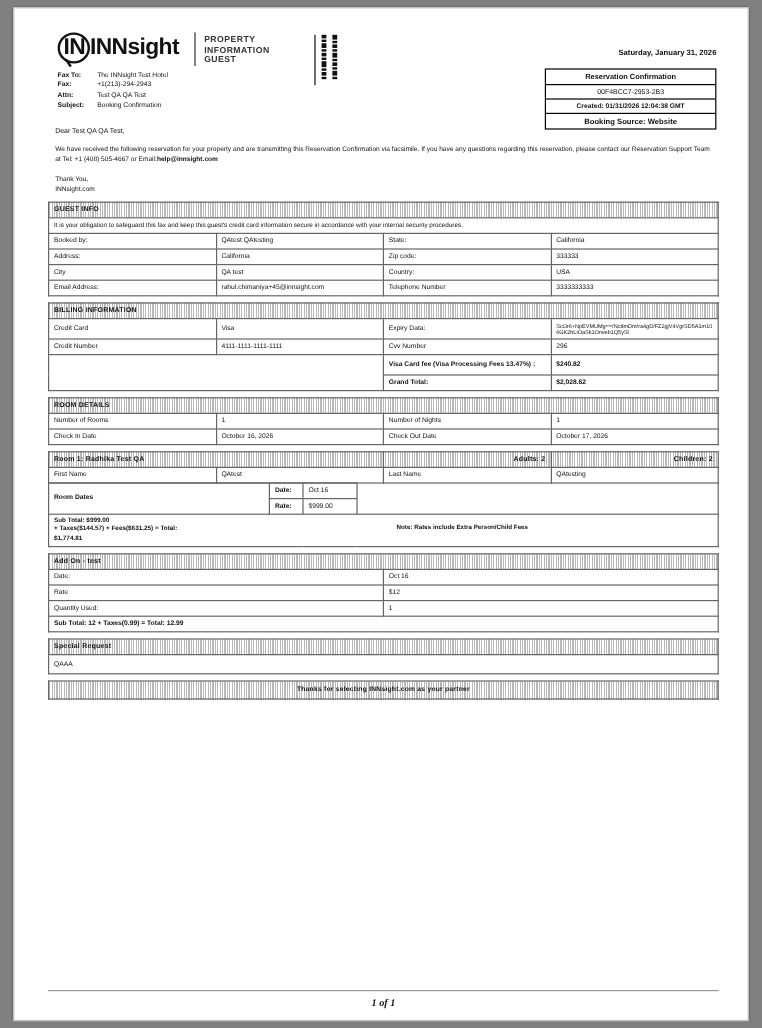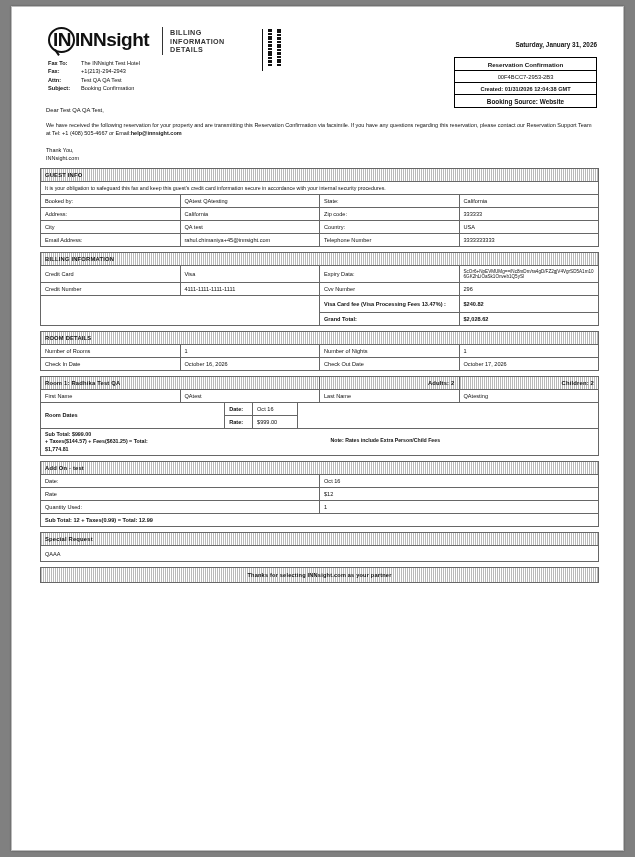--- a/index.html
+++ b/index.html
@@ -100,23 +100,23 @@
 <div class="page">
   <div class="sheet">
 
     <div class="hdr">
 
       <div class="logo-block">
         <div class="logo-mark">
           <span class="ring">IN</span><span>INNsight</span>
         </div>
         <div class="logo-tag">
-          <div>BILLING</div>
+          <div>PROPERTY</div>
           <div>INFORMATION</div>
-          <div>DETAILS</div>
+          <div>GUEST</div>
         </div>
       </div>
 
       <div class="faxlines">
         <div class="row">
           <span class="lbl">Fax To:</span>
           <span class="val">The INNsight Test Hotel</span>
         </div>
         <div class="row">
           <span class="lbl">Fax:</span>
@@ -346,13 +346,17 @@
     <table class="tbl sect">
       <tbody>
           <tr class="band footer-band">
         <td>Thanks for selecting INNsight.com as your partner</td>
       </tr>
     </tbody>
       </table>
 
   </div>
 
+  <div class="pagefoot-wrap">
+    <div class="pagefoot-line"></div>
+    <div class="pagefoot-txt">1 of 1</div>
+  </div>
 </div>
 
 </body></html>

